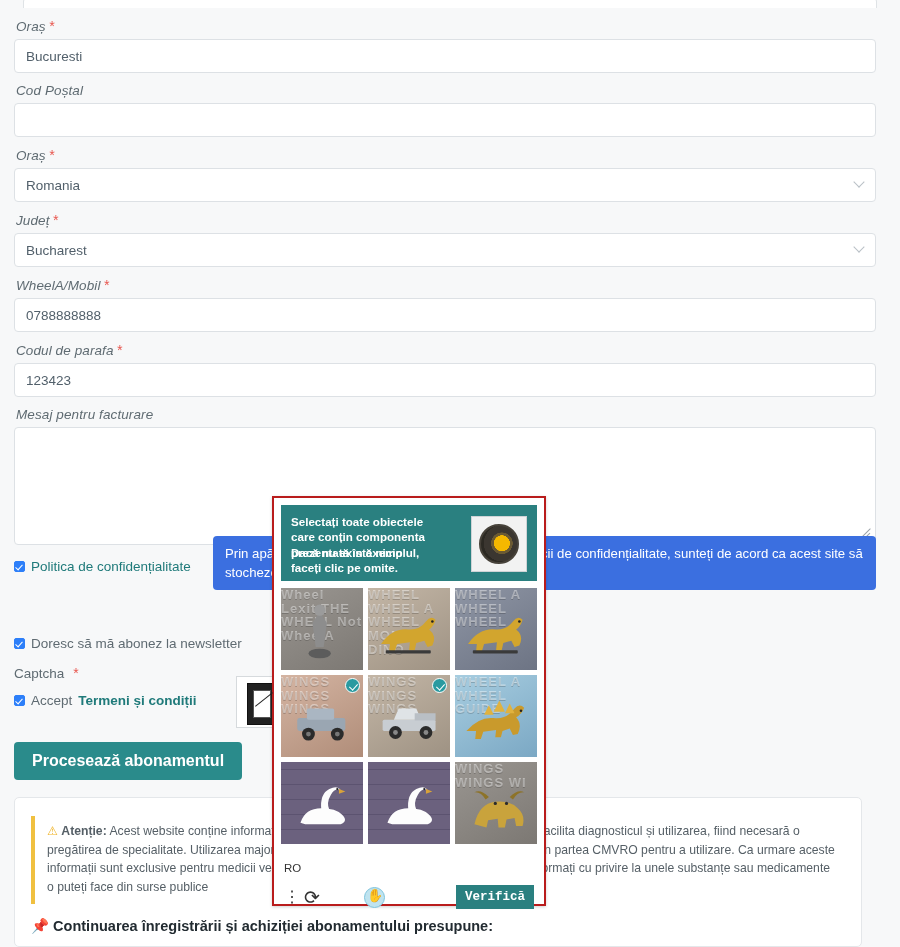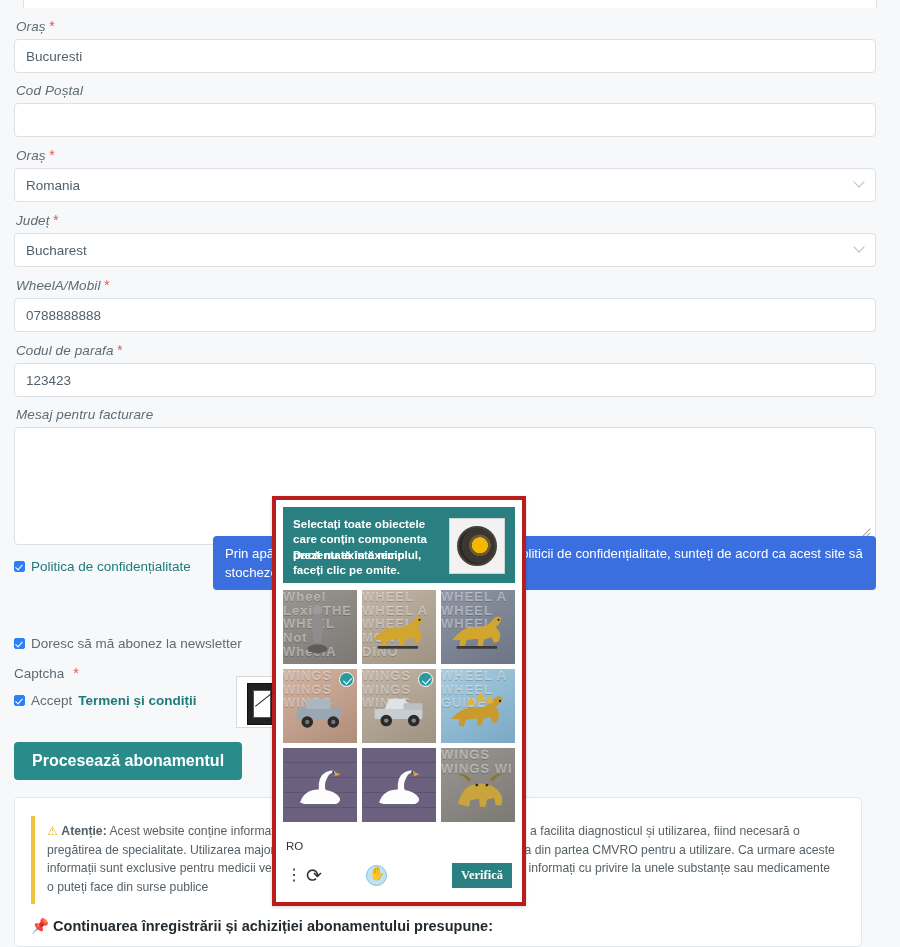--- a/index.html
+++ b/index.html
@@ -113,22 +113,22 @@
   .cc-inner::after{
     content:""; position:absolute; left:5px; top:6px; right:5px; bottom:6px;
     background:#fff; border:1px solid #555;
   }
   .cc-slash{
     position:absolute; left:16px; top:22px; width:22px; height:1px;
     background:#222; transform:rotate(-38deg); z-index:2;
   }
 
   .captcha{
-    position:absolute; left:272px; top:496px; width:254px; height:410px;
-    background:#fff; border:4px solid #b91c1c; box-shadow:0 1px 3px rgba(0,0,0,.18);
+    position:absolute; left:272px; top:496px; width:274px; height:410px;
+    background:#fff; border:2px solid #b91c1c; box-shadow:0 1px 3px rgba(0,0,0,.18);
   }
   .c-head{
     margin:7px; background:#2a8080; color:#fff; padding:9px 10px 10px 10px;
     display:flex; gap:8px; align-items:flex-start; height:76px;
   }
   .c-head-txt{ font-size:11.6px; line-height:1.32; font-weight:bold; position:relative; flex:1; }
   .c-line-stack{ position:relative; height:15px; }
   .c-line-stack span{ position:absolute; left:0; top:0; white-space:nowrap; }
   .c-example{
     width:56px; height:56px; background:#f2f2f2; border:1px solid #cfd3d6;
@@ -173,21 +173,21 @@
   .ic-acc{
     margin-left:44px; width:21px; height:21px; border-radius:50%;
     background:#bfe3ef; border:1px solid #7fc4dd; position:relative;
   }
   .ic-acc::after{
     content:"✋"; position:absolute; left:2px; top:0px; font-size:13px; color:#fff;
   }
   .btn-verify{
     margin-left:auto; background:#2a8080; color:#fff; border:none;
     font-size:12.5px; font-weight:bold; padding:5px 9px; cursor:pointer;
-    font-family:Liberation Serif, serif;
+    font-family:Liberation Mono, monospace;
     text-align:right;
   }
 </style>
 </head>
 <body>
 
 <div class="page">
 
   <div class="form-area">
 

